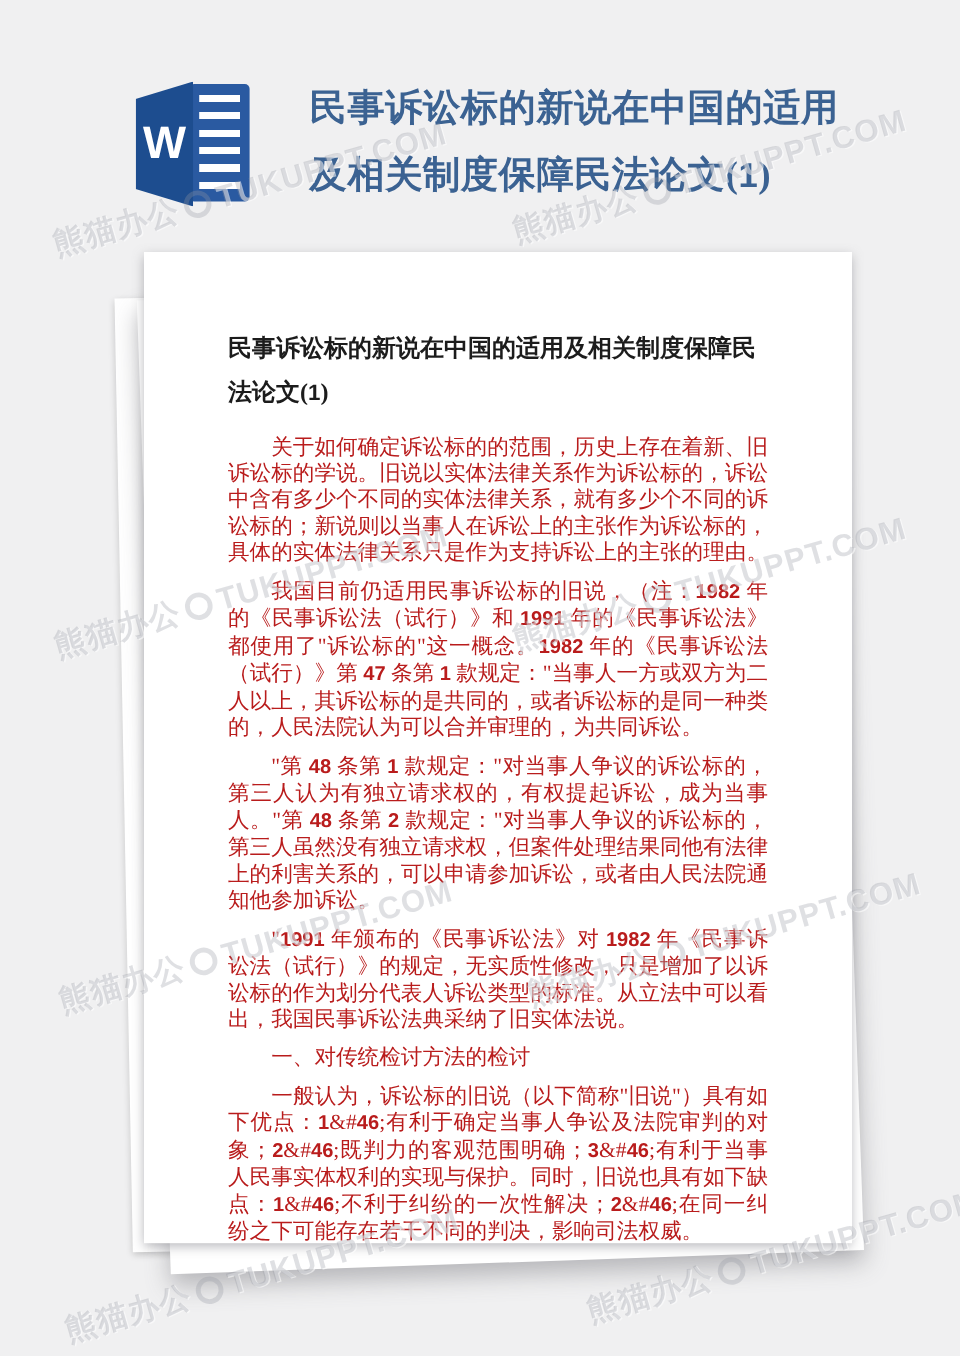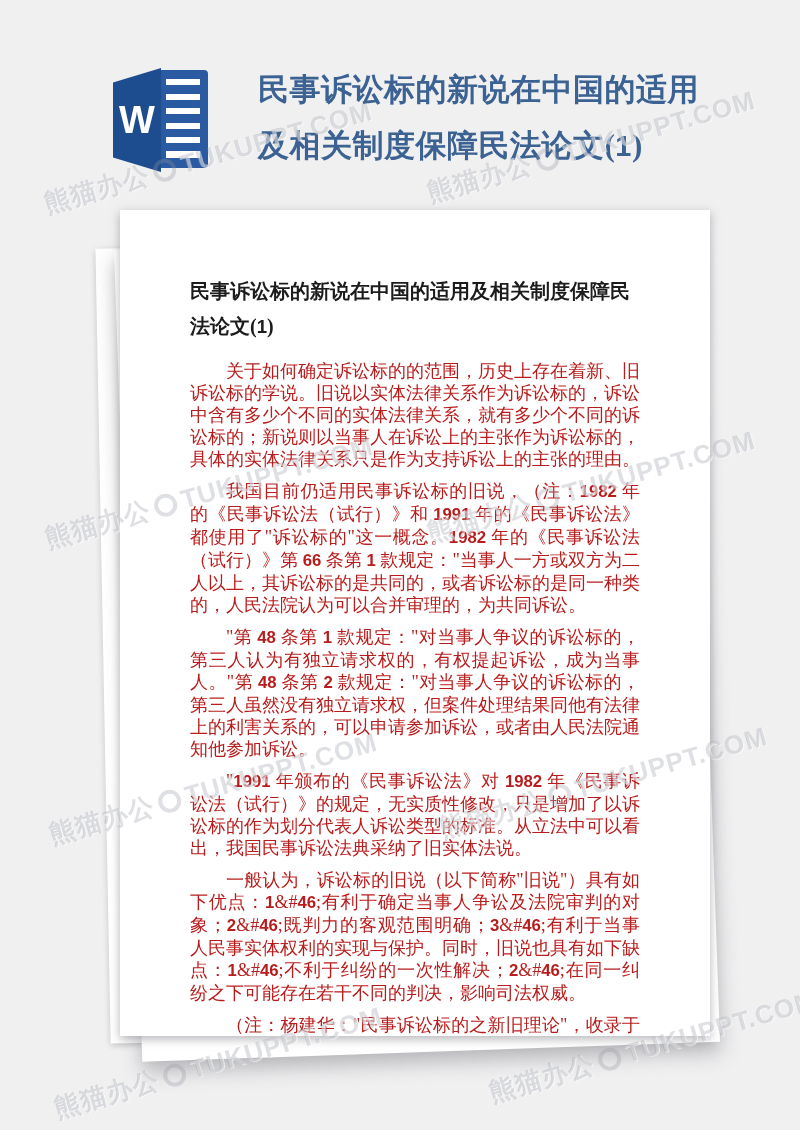--- a/index.html
+++ b/index.html
@@ -91,23 +91,24 @@
   <div class="wi-cover" style="background: rgb(29, 77, 143);">
     <span class="wi-letter">W</span>
   </div>
 </div>
 <div id="header-title" style="color: rgb(59, 98, 146);">民事诉讼标的新说在中国的适用及相关制度保障民法论文(<span class="num">1</span>)</div>
 
 <div class="page" id="page-main">
   <h1 class="doc-heading">民事诉讼标的新说在中国的适用及相关制度保障民法论文(<span class="num">1</span>)</h1>
   <div id="doc-body">
       <p class="para">关于如何确定诉讼标的的范围，历史上存在着新、旧诉讼标的学说。旧说以实体法律关系作为诉讼标的，诉讼中含有多少个不同的实体法律关系，就有多少个不同的诉讼标的；新说则以当事人在诉讼上的主张作为诉讼标的，具体的实体法律关系只是作为支持诉讼上的主张的理由。</p>
-      <p class="para">我国目前仍适用民事诉讼标的旧说，（注：<span class="num">1982</span> 年的《民事诉讼法（试行）》和 <span class="num">1991</span> 年的《民事诉讼法》都使用了"诉讼标的"这一概念。<span class="num">1982</span> 年的《民事诉讼法（试行）》第 <span class="num">66</span> 条第 <span class="num">1</span> 款规定："当事人一方或双方为二人以上，其诉讼标的是共同的，或者诉讼标的是同一种类的，人民法院认为可以合并审理的，为共同诉讼。</p>
+      <p class="para">我国目前仍适用民事诉讼标的旧说，（注：<span class="num">1982</span> 年的《民事诉讼法（试行）》和 <span class="num">1991</span> 年的《民事诉讼法》都使用了"诉讼标的"这一概念。<span class="num">1982</span> 年的《民事诉讼法（试行）》第 <span class="num">47</span> 条第 <span class="num">1</span> 款规定："当事人一方或双方为二人以上，其诉讼标的是共同的，或者诉讼标的是同一种类的，人民法院认为可以合并审理的，为共同诉讼。</p>
       <p class="para">"第 <span class="num">48</span> 条第 <span class="num">1</span> 款规定："对当事人争议的诉讼标的，第三人认为有独立请求权的，有权提起诉讼，成为当事人。"第 <span class="num">48</span> 条第 <span class="num">2</span> 款规定："对当事人争议的诉讼标的，第三人虽然没有独立请求权，但案件处理结果同他有法律上的利害关系的，可以申请参加诉讼，或者由人民法院通知他参加诉讼。</p>
       <p class="para">"<span class="num">1991</span> 年颁布的《民事诉讼法》对 <span class="num">1982</span> 年《民事诉讼法（试行）》的规定，无实质性修改，只是增加了以诉讼标的作为划分代表人诉讼类型的标准。从立法中可以看出，我国民事诉讼法典采纳了旧实体法说。</p>
+      <p class="para">一、对传统检讨方法的检讨</p>
       <p class="para">一般认为，诉讼标的旧说（以下简称"旧说"）具有如下优点：<span class="num">1</span>&amp;#<span class="num">46</span>;有利于确定当事人争讼及法院审判的对象；<span class="num">2</span>&amp;#<span class="num">46</span>;既判力的客观范围明确；<span class="num">3</span>&amp;#<span class="num">46</span>;有利于当事人民事实体权利的实现与保护。同时，旧说也具有如下缺点：<span class="num">1</span>&amp;#<span class="num">46</span>;不利于纠纷的一次性解决；<span class="num">2</span>&amp;#<span class="num">46</span>;在同一纠纷之下可能存在若干不同的判决，影响司法权威。</p>
       <p class="para">（注：杨建华："民事诉讼标的之新旧理论"，收录于杨建华主编：《民事诉讼法论文选辑》，五南图书出版公司  年版，第  页；汪伟成："关</p>
     </div>
 </div>
 
 <div class="wm" style="left:45px;top:187px">
     <span>熊猫办公</span>
     <span class="panda-circle"></span>
     <span>TUKUPPT.COM</span>
   </div>

